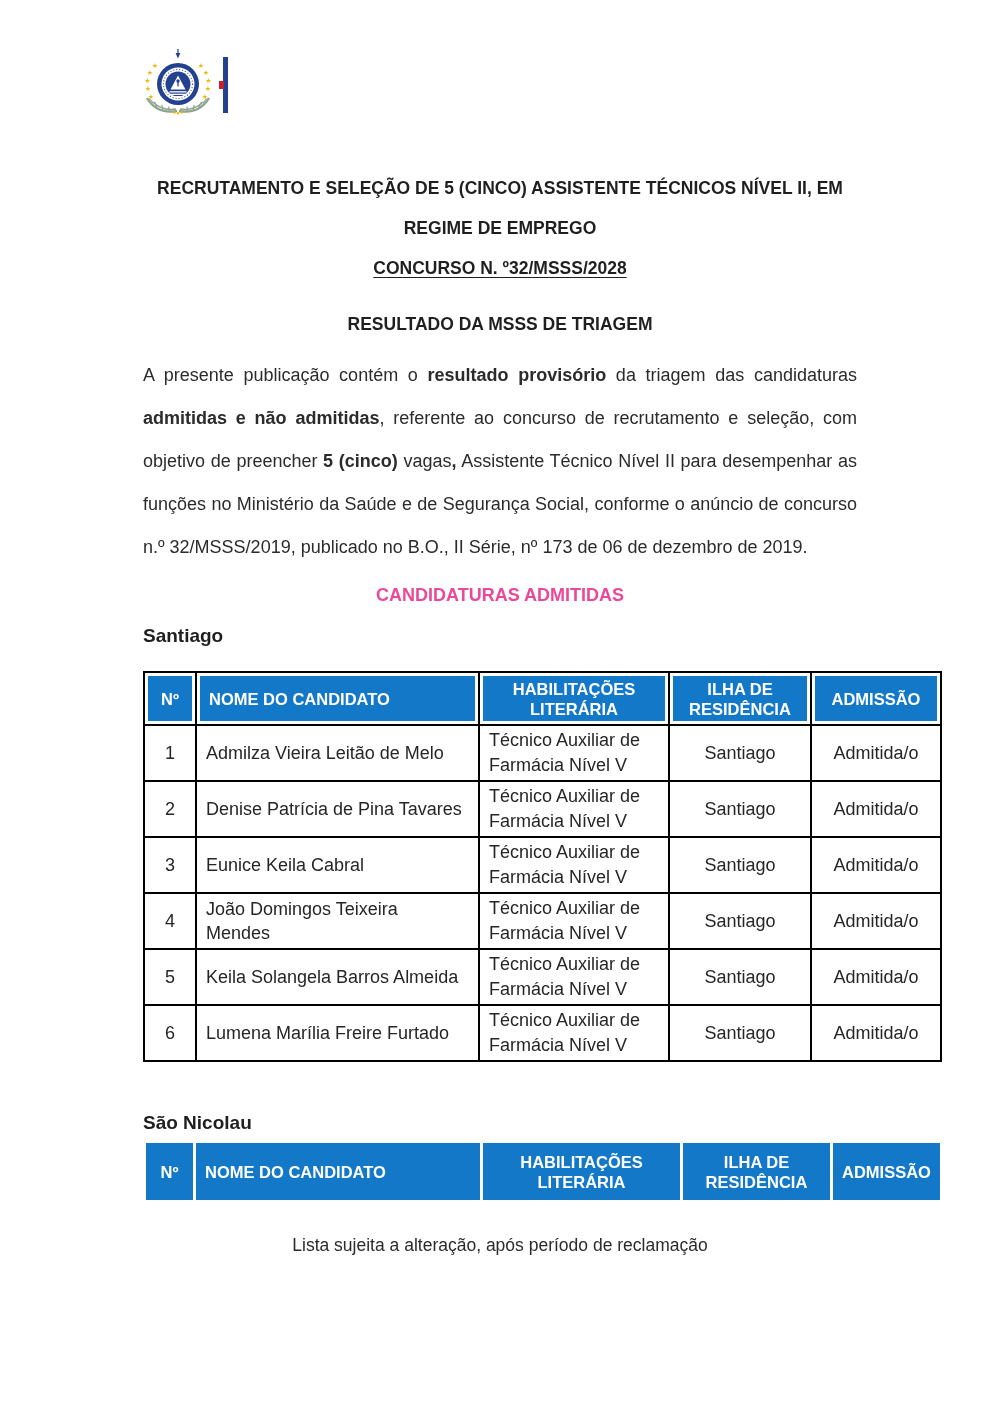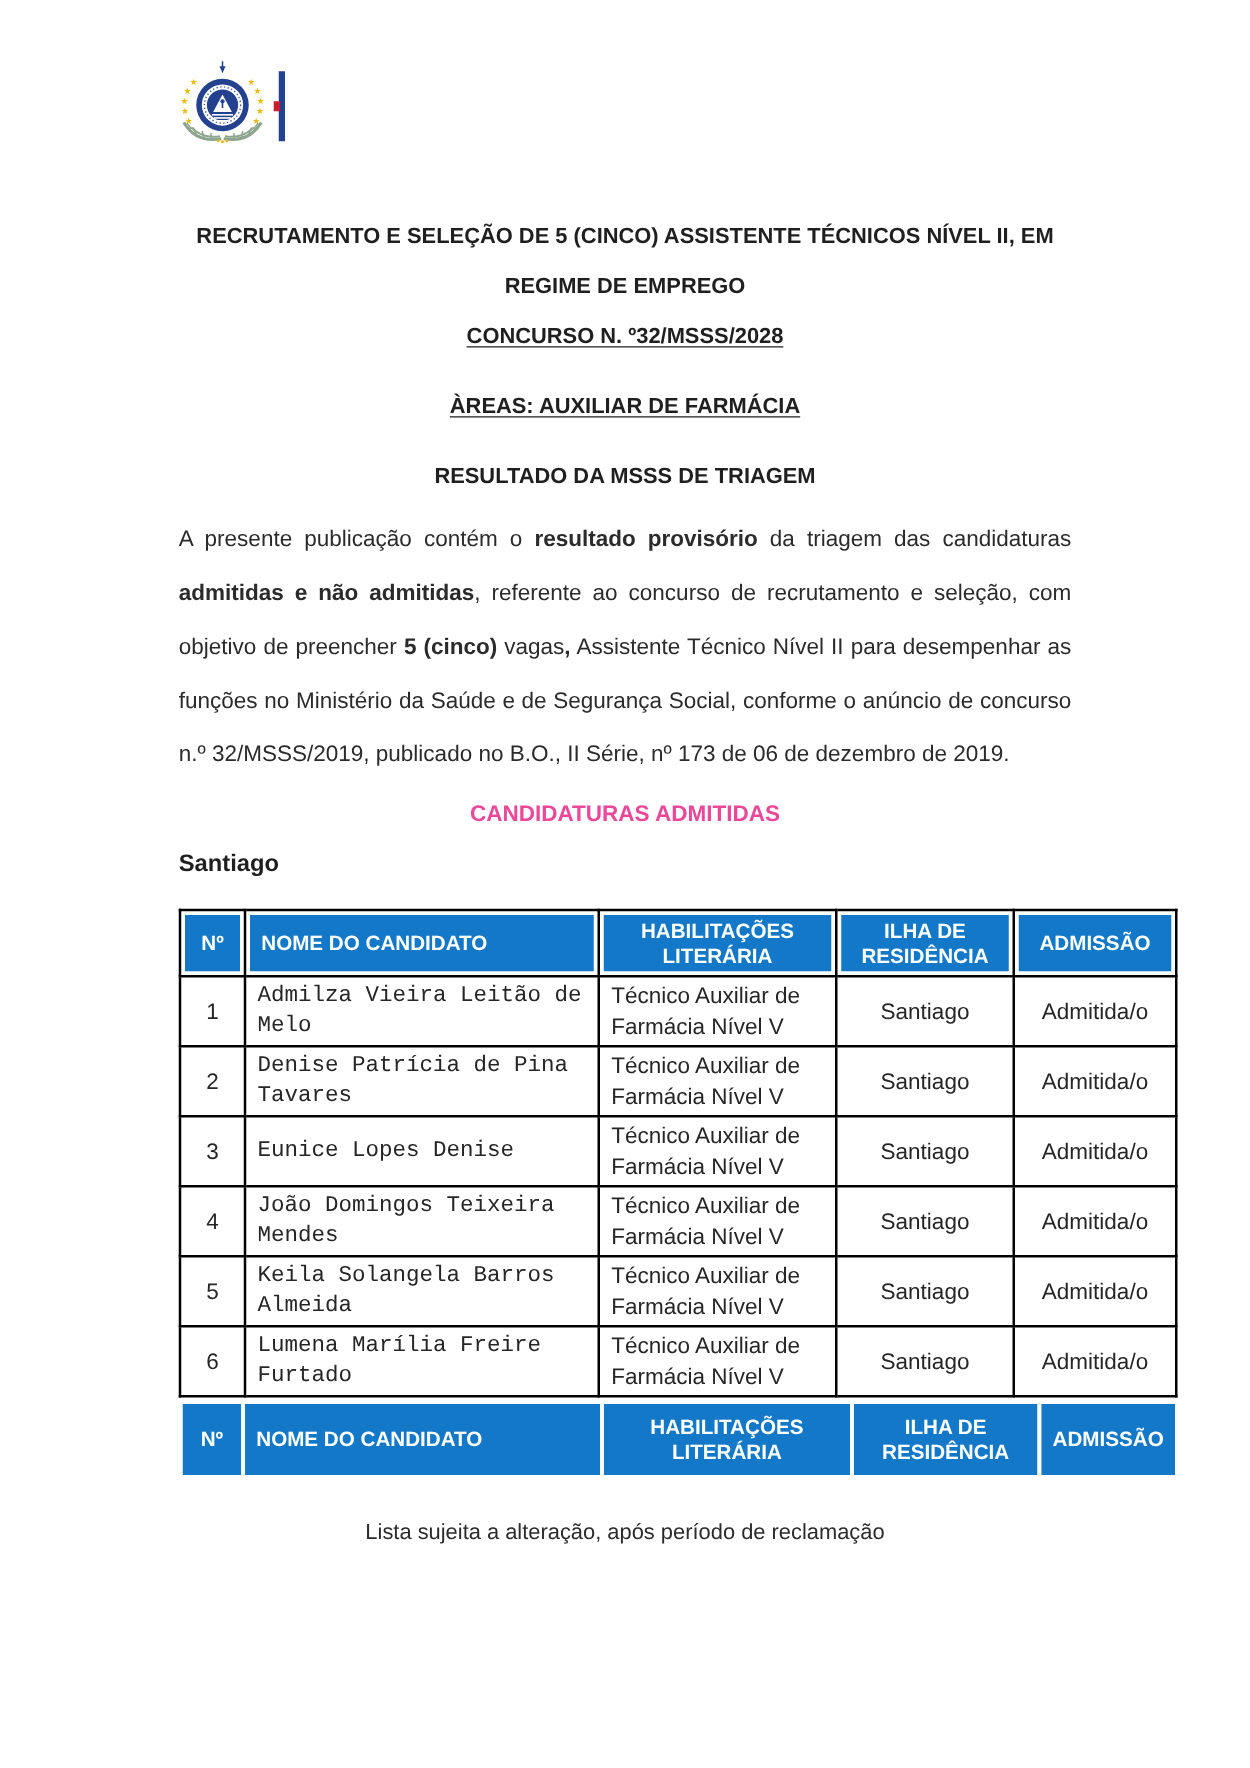--- a/index.html
+++ b/index.html
@@ -47,21 +47,21 @@
   .t1 { border: 2px solid #000; margin-top: 20px; }
   .t1 th { border: 2px solid #000; padding: 3px; background: #fff; vertical-align: middle; }
   .hcell {
     background: var(--accent-blue); color: #fff; font-weight: bold; font-size: 16.5px;
     height: 45px; display: flex; align-items: center; justify-content: center;
     text-align: center; line-height: 20px;
   }
   .hcell.left { justify-content: flex-start; text-align: left; padding-left: 9px; }
   .t1 td { border: 2px solid #000; font-size: 18px; height: 49px; padding: 2px 6px; background: #fff; vertical-align: middle; }
   td.c-num, td.c-island, td.c-admission { text-align: center; }
-  td.c-name { text-align: left; padding-left: 9px; white-space: pre-line; line-height: 24px; font-family: Liberation Mono, monospace; }
+  td.c-name { text-align: left; padding-left: 9px; white-space: pre-line; line-height: 24px; }
   td.c-qual { text-align: left; padding-left: 9px; line-height: 25px; }
 
   .t2 { margin-top: 2px; }
   .t2 th { border: 3px solid #fff; padding: 0; vertical-align: middle; }
   .t2 .hcell { height: 57px; }
 
   
   .footer-note { text-align: center; font-size: 17.5px; margin-top: 32px; color: #2B2B2B; }
 </style>
 </head>
@@ -117,21 +117,20 @@
       </span>
       <span class="sep">
         <span class="sep-red"></span>
       </span>
     </div>
 
     <div class="text-col titles">
       <div class="tl">RECRUTAMENTO E SELEÇÃO DE 5 (CINCO) ASSISTENTE TÉCNICOS NÍVEL II, EM</div>
       <div class="tl">REGIME DE EMPREGO</div>
       <div class="tl underline">CONCURSO N. º32/MSSS/2028</div>
-      <div class="tl underline mt16">ÀREAS: AUXILIAR DE FARMÁCIA</div>
       <div class="tl mt16">RESULTADO DA MSSS DE TRIAGEM</div>
     </div>
 
     <div class="text-col intro"><span>A presente publicação contém o </span><span class="b">resultado provisório</span><span> da triagem das candidaturas </span><span class="b">admitidas e não admitidas</span><span>, referente ao concurso de recrutamento e seleção, com objetivo de preencher </span><span class="b">5 (cinco)</span><span> vagas</span><span class="b">,</span><span> Assistente Técnico Nível II para desempenhar as funções no Ministério da Saúde e de Segurança Social, conforme o anúncio de concurso n.º 32/MSSS/2019, publicado no B.O., II Série, nº 173 de 06 de dezembro de 2019.</span></div>
 
     <div class="text-col section-heading">CANDIDATURAS ADMITIDAS</div>
 
     <div class="region">Santiago</div>
 
     <table class="t1">
@@ -171,21 +170,21 @@
         </tr>
         <tr>
           <td class="c-num">2</td>
           <td class="c-name">Denise Patrícia de Pina Tavares</td>
           <td class="c-qual">Técnico Auxiliar de Farmácia  Nível V</td>
           <td class="c-island">Santiago</td>
           <td class="c-admission">Admitida/o</td>
         </tr>
         <tr>
           <td class="c-num">3</td>
-          <td class="c-name">Eunice Lopes Denise</td>
+          <td class="c-name">Eunice Keila Cabral</td>
           <td class="c-qual">Técnico Auxiliar de Farmácia  Nível V</td>
           <td class="c-island">Santiago</td>
           <td class="c-admission">Admitida/o</td>
         </tr>
         <tr>
           <td class="c-num">4</td>
           <td class="c-name">João Domingos Teixeira
 Mendes</td>
           <td class="c-qual">Técnico Auxiliar de Farmácia  Nível V</td>
           <td class="c-island">Santiago</td>
@@ -201,20 +200,21 @@
         <tr>
           <td class="c-num">6</td>
           <td class="c-name">Lumena Marília Freire Furtado</td>
           <td class="c-qual">Técnico Auxiliar de Farmácia  Nível V</td>
           <td class="c-island">Santiago</td>
           <td class="c-admission">Admitida/o</td>
         </tr>
       </tbody>
     </table>
 
+    <div class="region region-2">São Nicolau</div>
 
     <table class="t2">
       <colgroup>
         <col style="width:50px">
           <col style="width:287px">
           <col style="width:200px">
           <col style="width:150px">
           <col style="width:110px">
       </colgroup>
       <thead>

